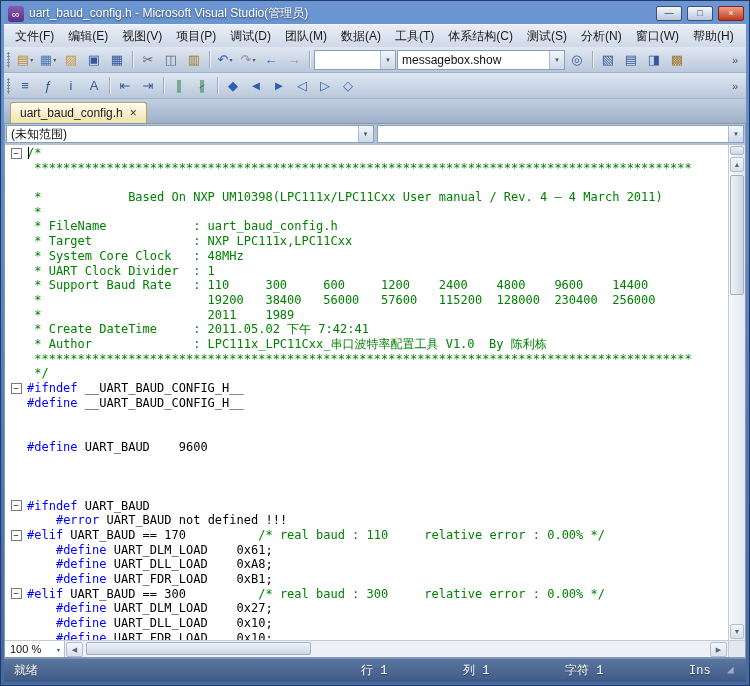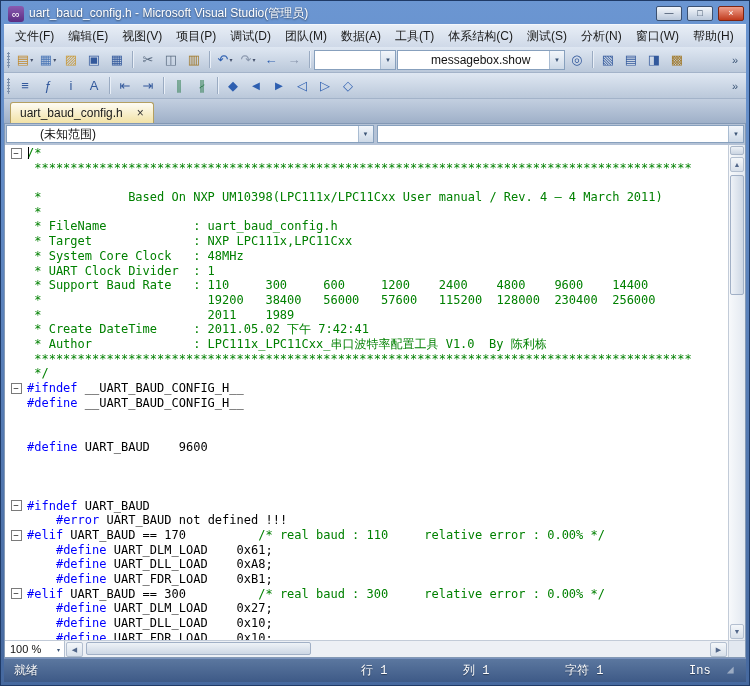--- a/index.html
+++ b/index.html
@@ -30,31 +30,31 @@
     background-image:radial-gradient(#7d90ab 1px, transparent 1.2px); background-size:3px 3px; }
   .tb-group { display:flex; align-items:center; gap:1px; }
   .tb-btn { height:22px; min-width:22px; display:flex; align-items:center; justify-content:center;
     border-radius:2px; padding:0 1px; }
   .tb-glyph { font-size:13px; line-height:13px; }
   .tb-caret { font-size:6px; color:#44506b; margin-left:1px; }
   .tb-sep { width:1px; height:17px; background:#9aabc2; margin:0 3px; box-shadow:1px 0 0 #e9eff7; }
   .tb-combo { height:20px; background:#fff; border:1px solid #87a0bd; display:flex; align-items:center; overflow:hidden; }
   .combo-secondary { width:82px; }
   .combo-search { width:168px; }
-  .combo-value { flex:1; padding-left:4px; white-space:nowrap; overflow:hidden; color:#111;margin-left:29px; }
+  .combo-value { flex:1; padding-left:4px; white-space:nowrap; overflow:hidden; color:#111; }
   .combo-caret-btn { width:15px; height:100%; background:linear-gradient(#f2f6fb,#cdd9e7);
     border-left:1px solid #a9bcd2; display:flex; align-items:center; justify-content:center; }
   .caret-glyph { font-size:6px; color:#3c5576; }
   .tb-overflow { margin-left:auto; width:14px; height:22px; display:flex; align-items:center;
     justify-content:center; color:#3c5576; font-size:11px; }
 
   
   .tabstrip { height:24px; background:linear-gradient(#c3cfe0,#9fb0c8); display:flex; align-items:flex-end;
     padding:0 6px; }
-  .tab { height:21px; display:flex; align-items:center; gap:14px; padding:0 9px;
+  .tab { height:21px; display:flex; align-items:center; gap:7px; padding:0 9px;
     background:linear-gradient(#fefcf4,#f2e2a6); border:1px solid #b4a061; border-bottom:none;
     border-radius:3px 3px 0 0; color:#1a1a1a; }
   .tab-close { font-size:12px; color:#333; line-height:12px; }
 
   
   .navbar { height:22px; background:#b4c2d6; display:flex; gap:3px; padding:1px 1px 1px 1px;
     border:1px solid #8399b5; border-bottom:none; }
   .nav-combo { flex:1; height:18px; background:#fff; border:1px solid #87a0bd; display:flex; align-items:center; overflow:hidden; }
 
   

